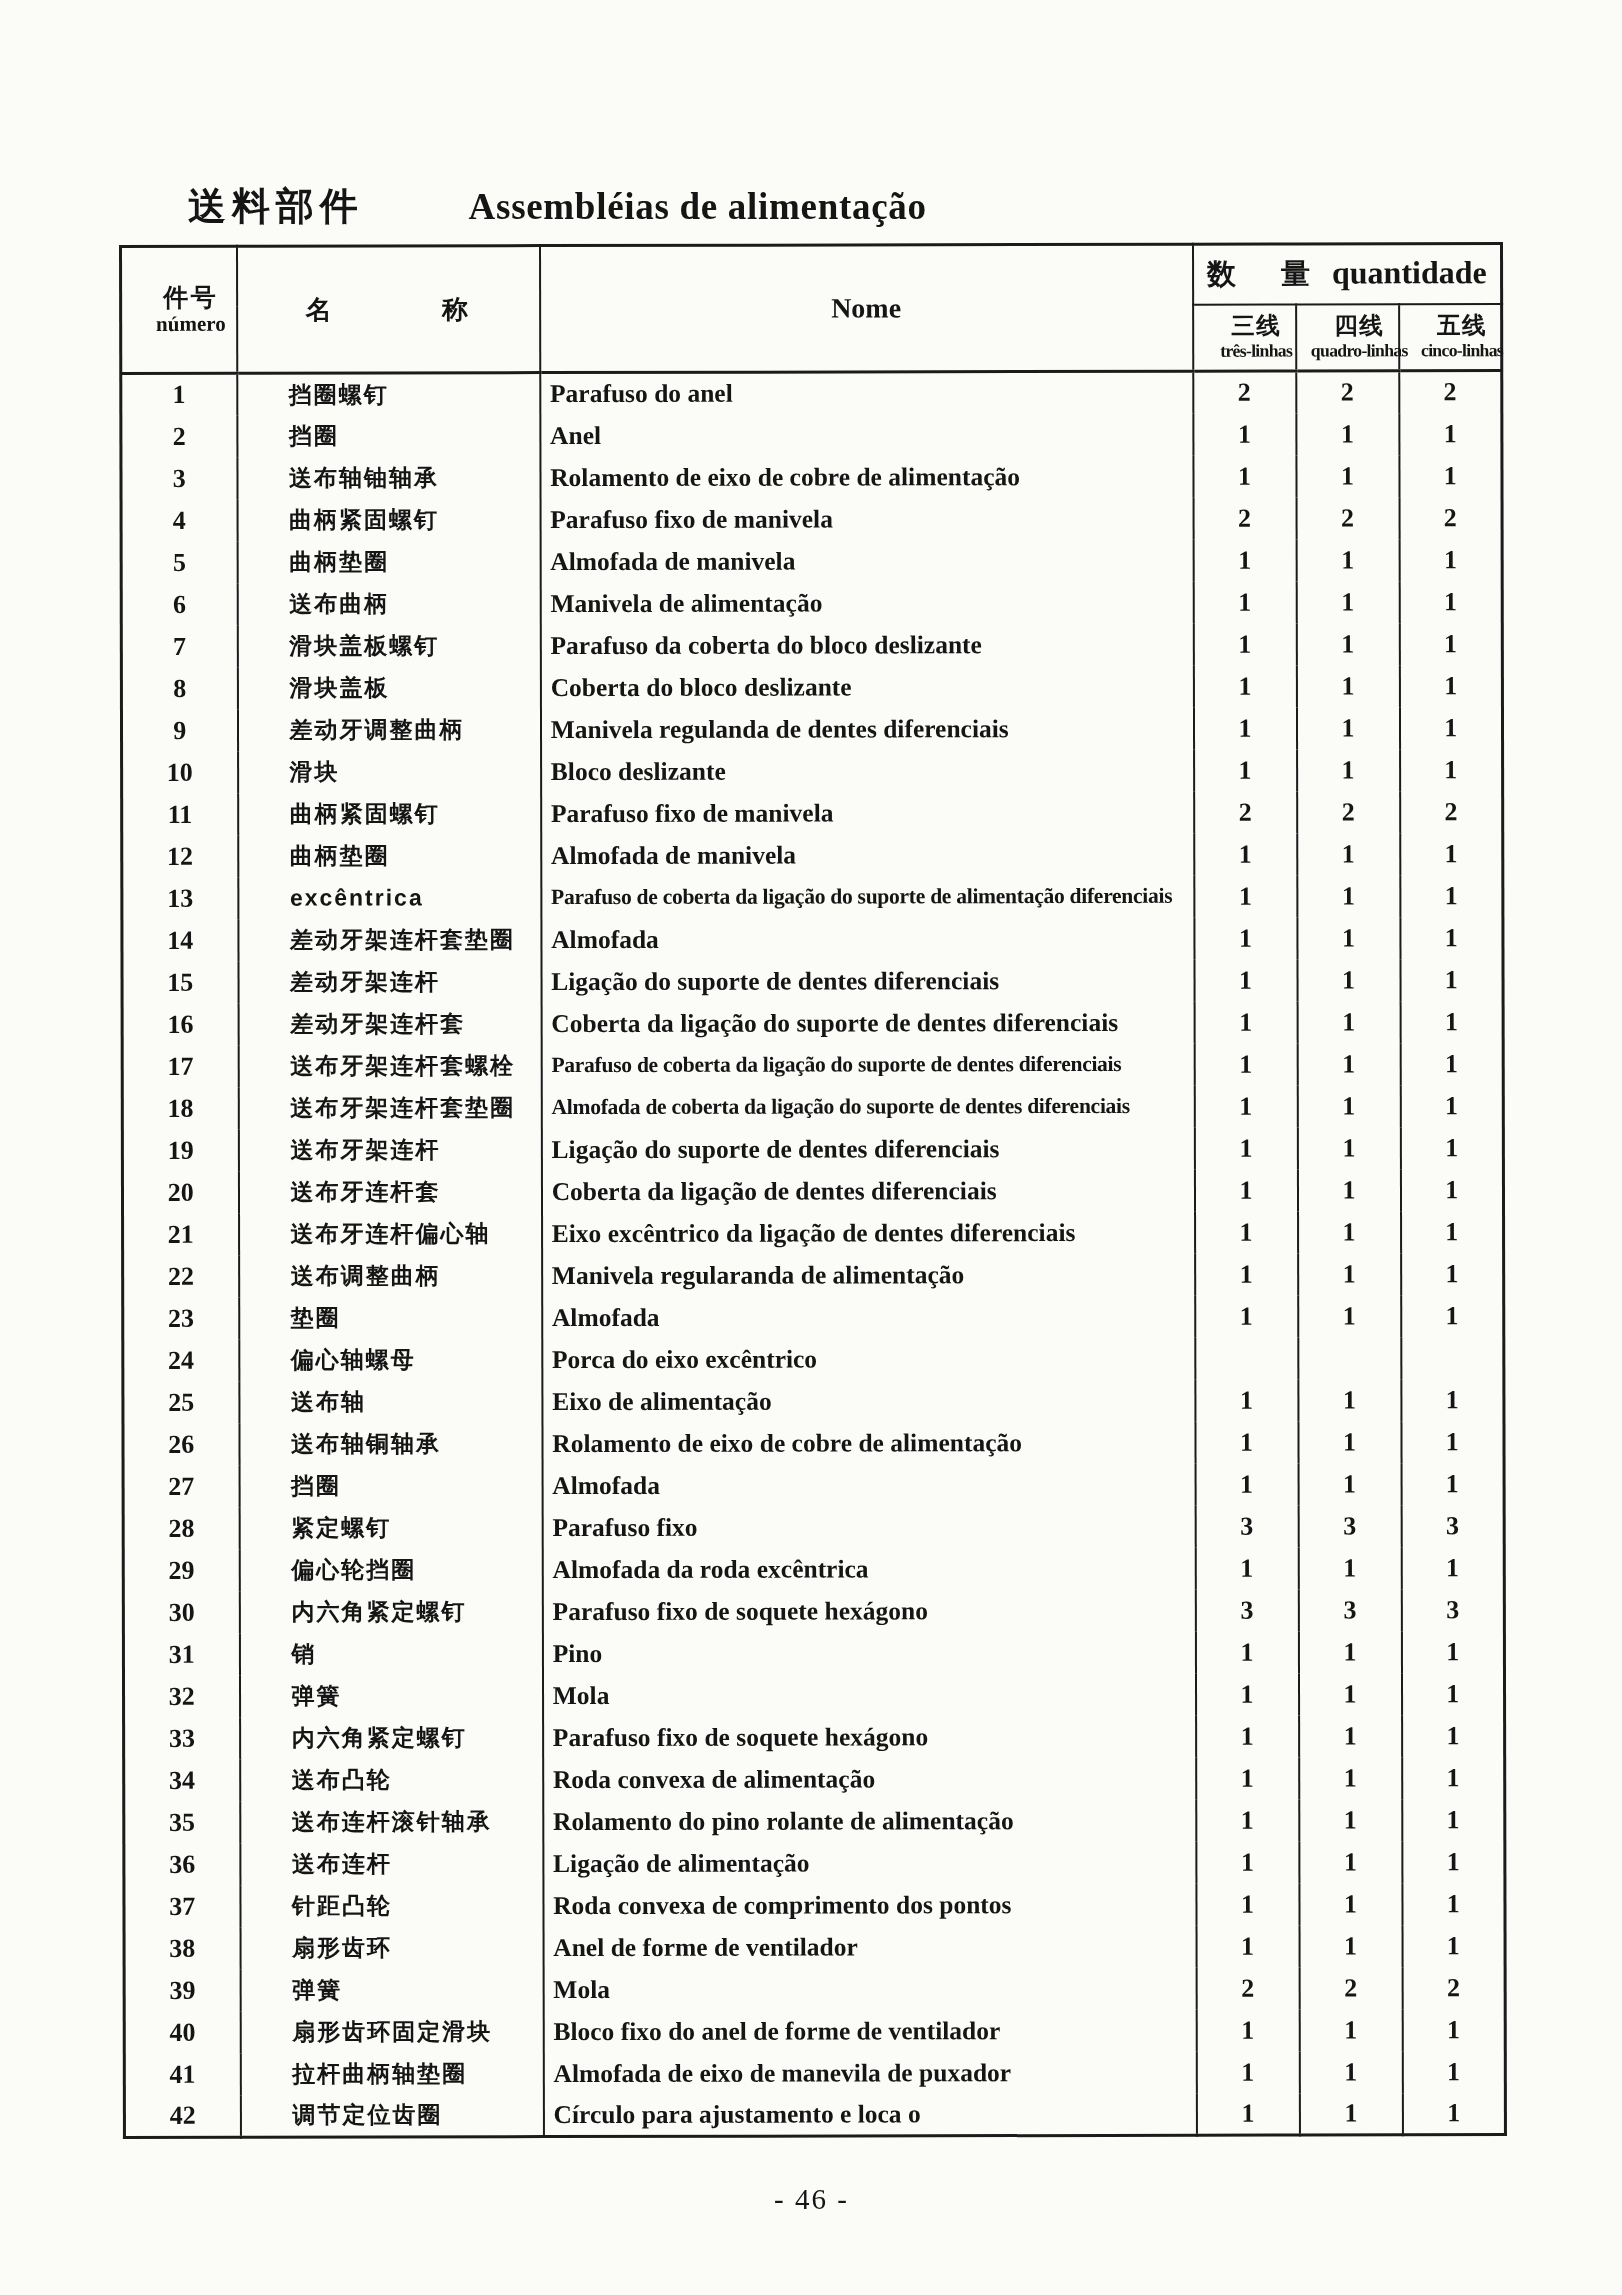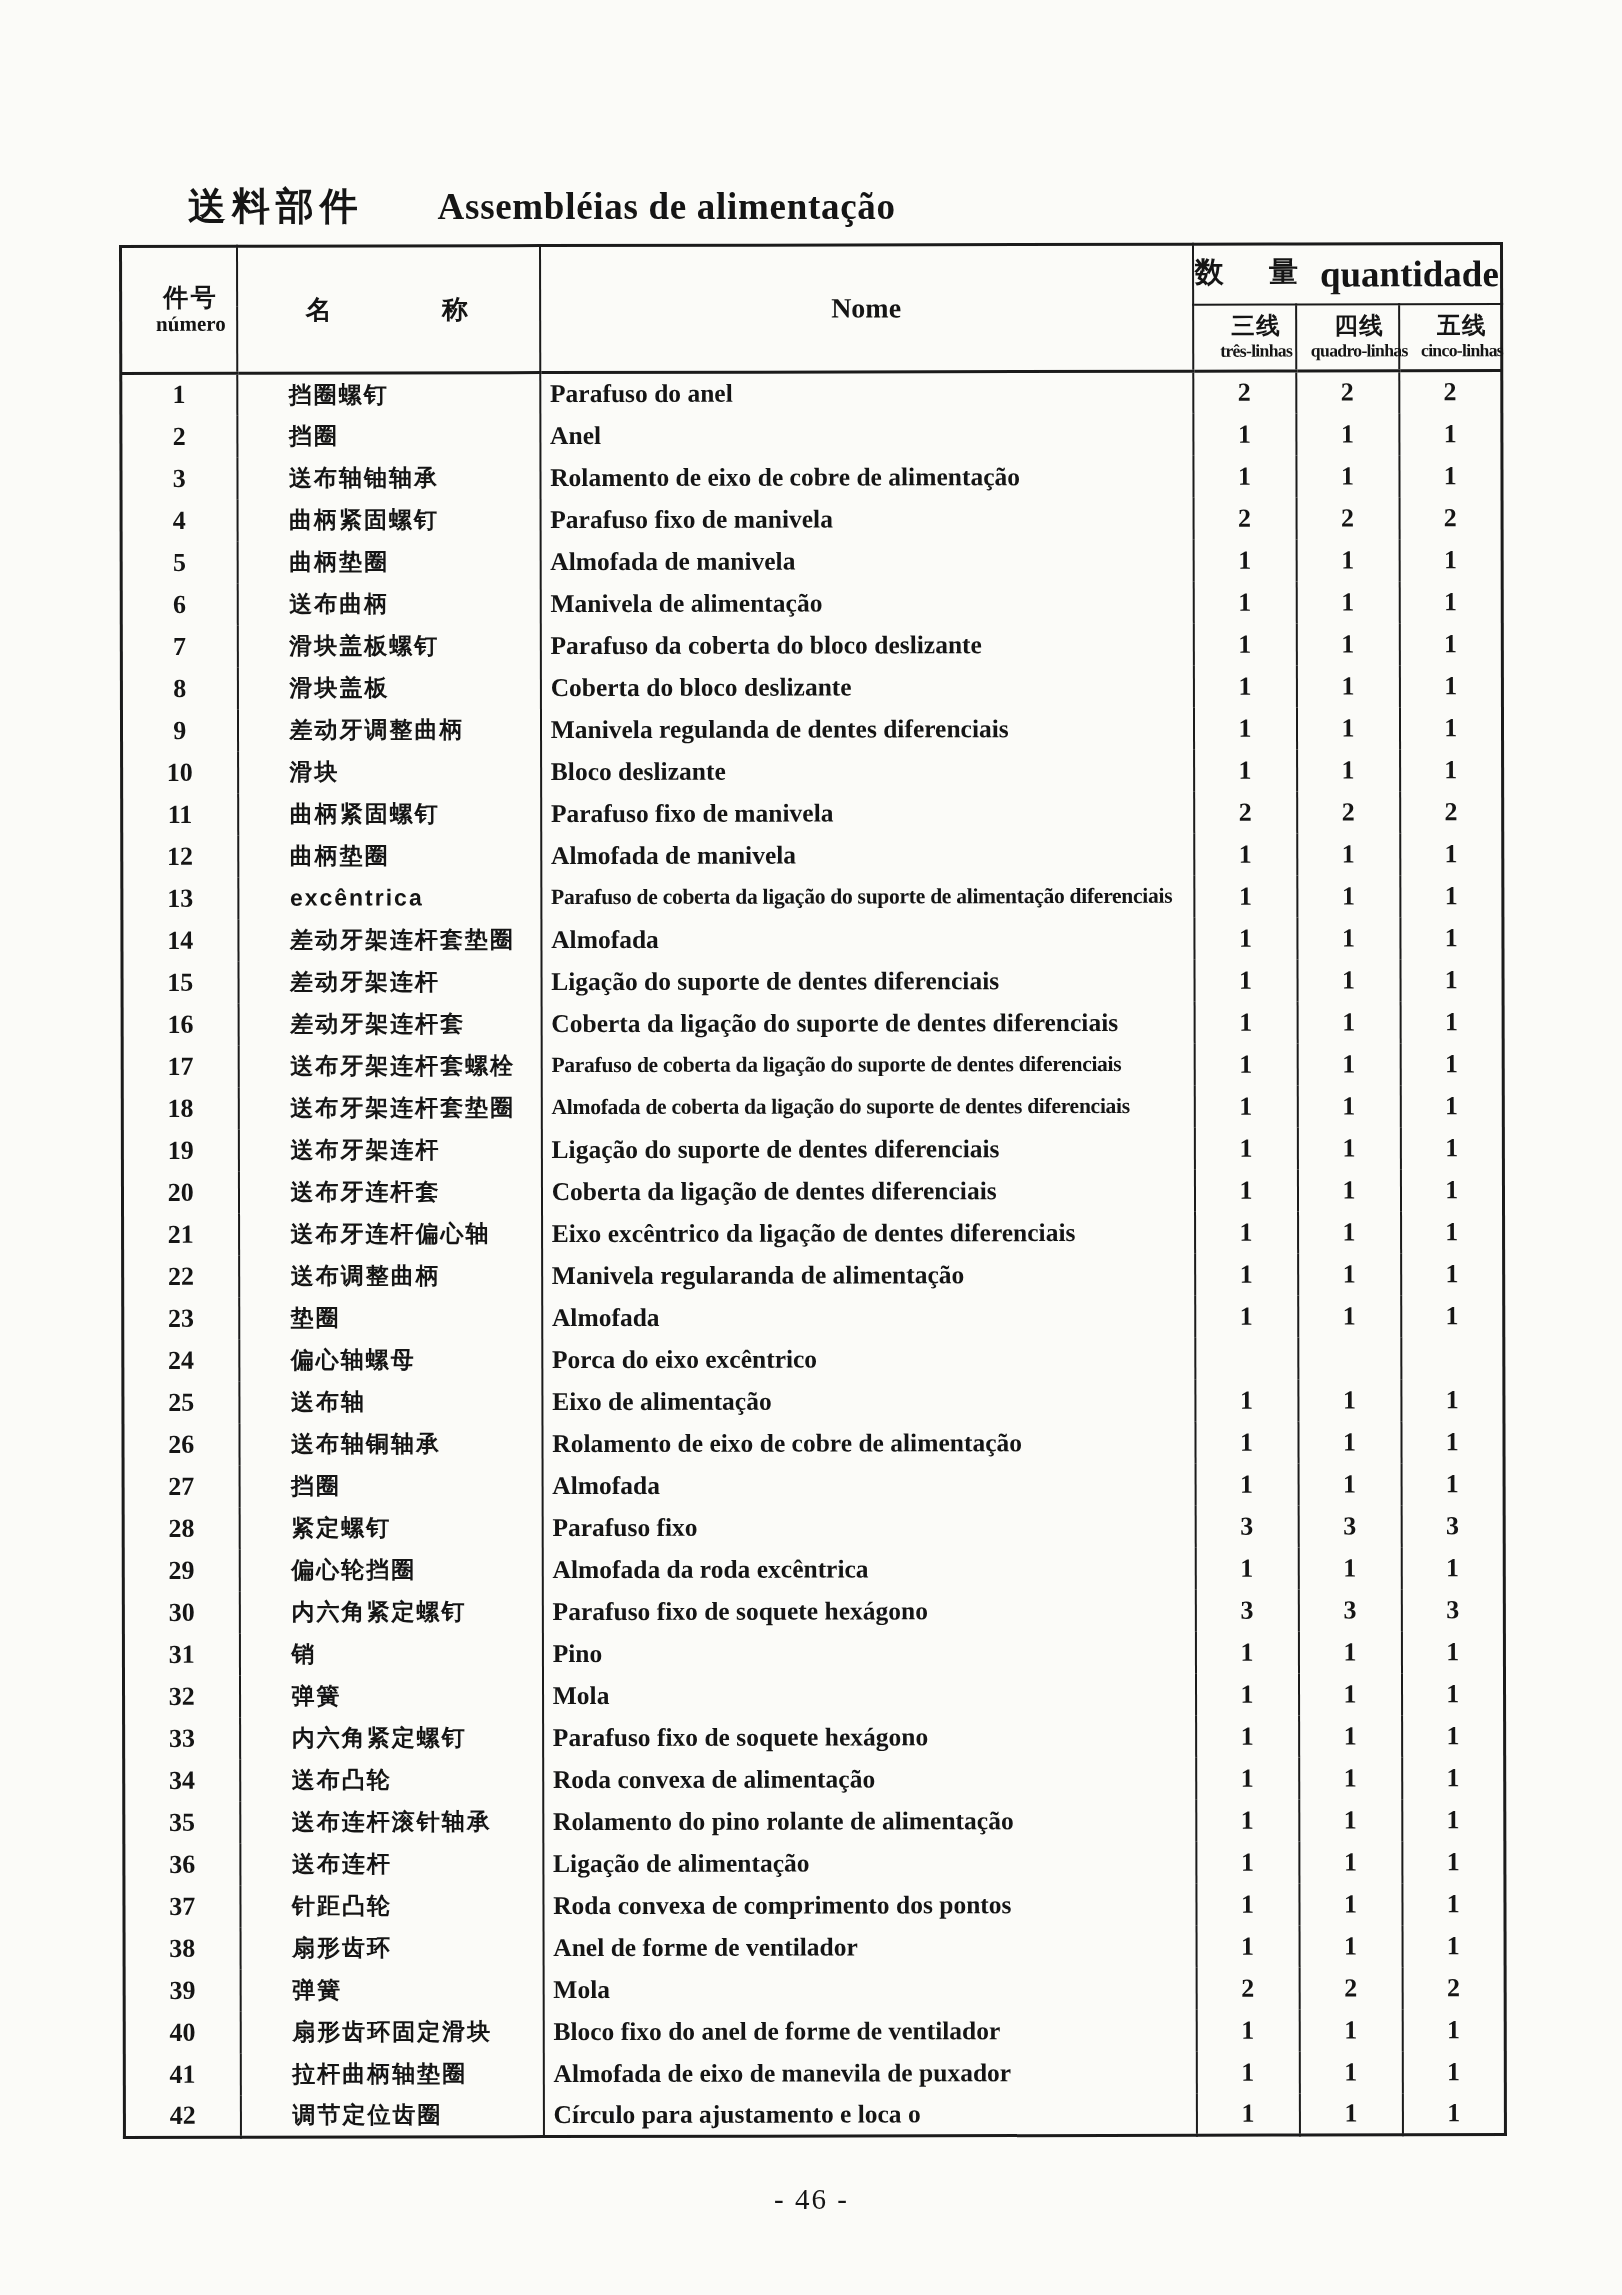--- a/index.html
+++ b/index.html
@@ -8,21 +8,21 @@
     width:1623px;height:2295px;
     margin:0 auto;
     background:#fbfbf8;
     color:#151515;
     font-family:"Liberation Serif",serif;
     overflow:hidden;
   }
   
   .title-row{
     position:absolute;top:181px;left:188px;
-    display:flex;align-items:baseline;gap:74px;
+    display:flex;align-items:baseline;gap:105px;
     white-space:nowrap;
   }
   .title-cn{
     font-family:"Liberation Sans",sans-serif;
     font-weight:900;font-size:38px;letter-spacing:5.9px;
   }
   .title-pt{font-weight:700;font-size:37px;letter-spacing:0.7px;}
 
   
   table.parts{
@@ -46,21 +46,21 @@
   thead tr.h-top{height:60px;}
   thead tr.h-sub{height:67px;}
   thead tr.h-sub th{border-bottom:3.3px solid #1b1b1b;}
   .stack{display:flex;flex-direction:column;align-items:center;justify-content:center;line-height:1.18;padding-left:24px;}
   .hdr-cn{font-family:"Liberation Sans",sans-serif;font-weight:700;font-size:25px;letter-spacing:2.6px;}
   .hdr-pt{font-size:21px;font-weight:700;}
   .h-name .hdr-cn{font-size:26px;word-spacing:98px;}
   .h-nome{font-size:28px;}
   .qty-group{display:flex;align-items:flex-start;justify-content:center;gap:22px;}
   .qty-group .hdr-cn{font-size:29px;letter-spacing:0;word-spacing:37px;}
-  .qty-group .hdr-pt{font-size:37px;}
+  .qty-group .hdr-pt{font-size:32px;}
   .h-qty .hdr-cn{font-size:23.6px;letter-spacing:1.3px;}
   .h-qty .hdr-pt{font-size:17.7px;letter-spacing:-0.7px;white-space:nowrap;}
 
   tbody tr{height:42px;}
   tbody td{
     border-left:2px solid #1b1b1b;border-right:2px solid #1b1b1b;
     border-top:0;border-bottom:0;
     vertical-align:middle;padding:0;
     white-space:nowrap;overflow:visible;
   }

